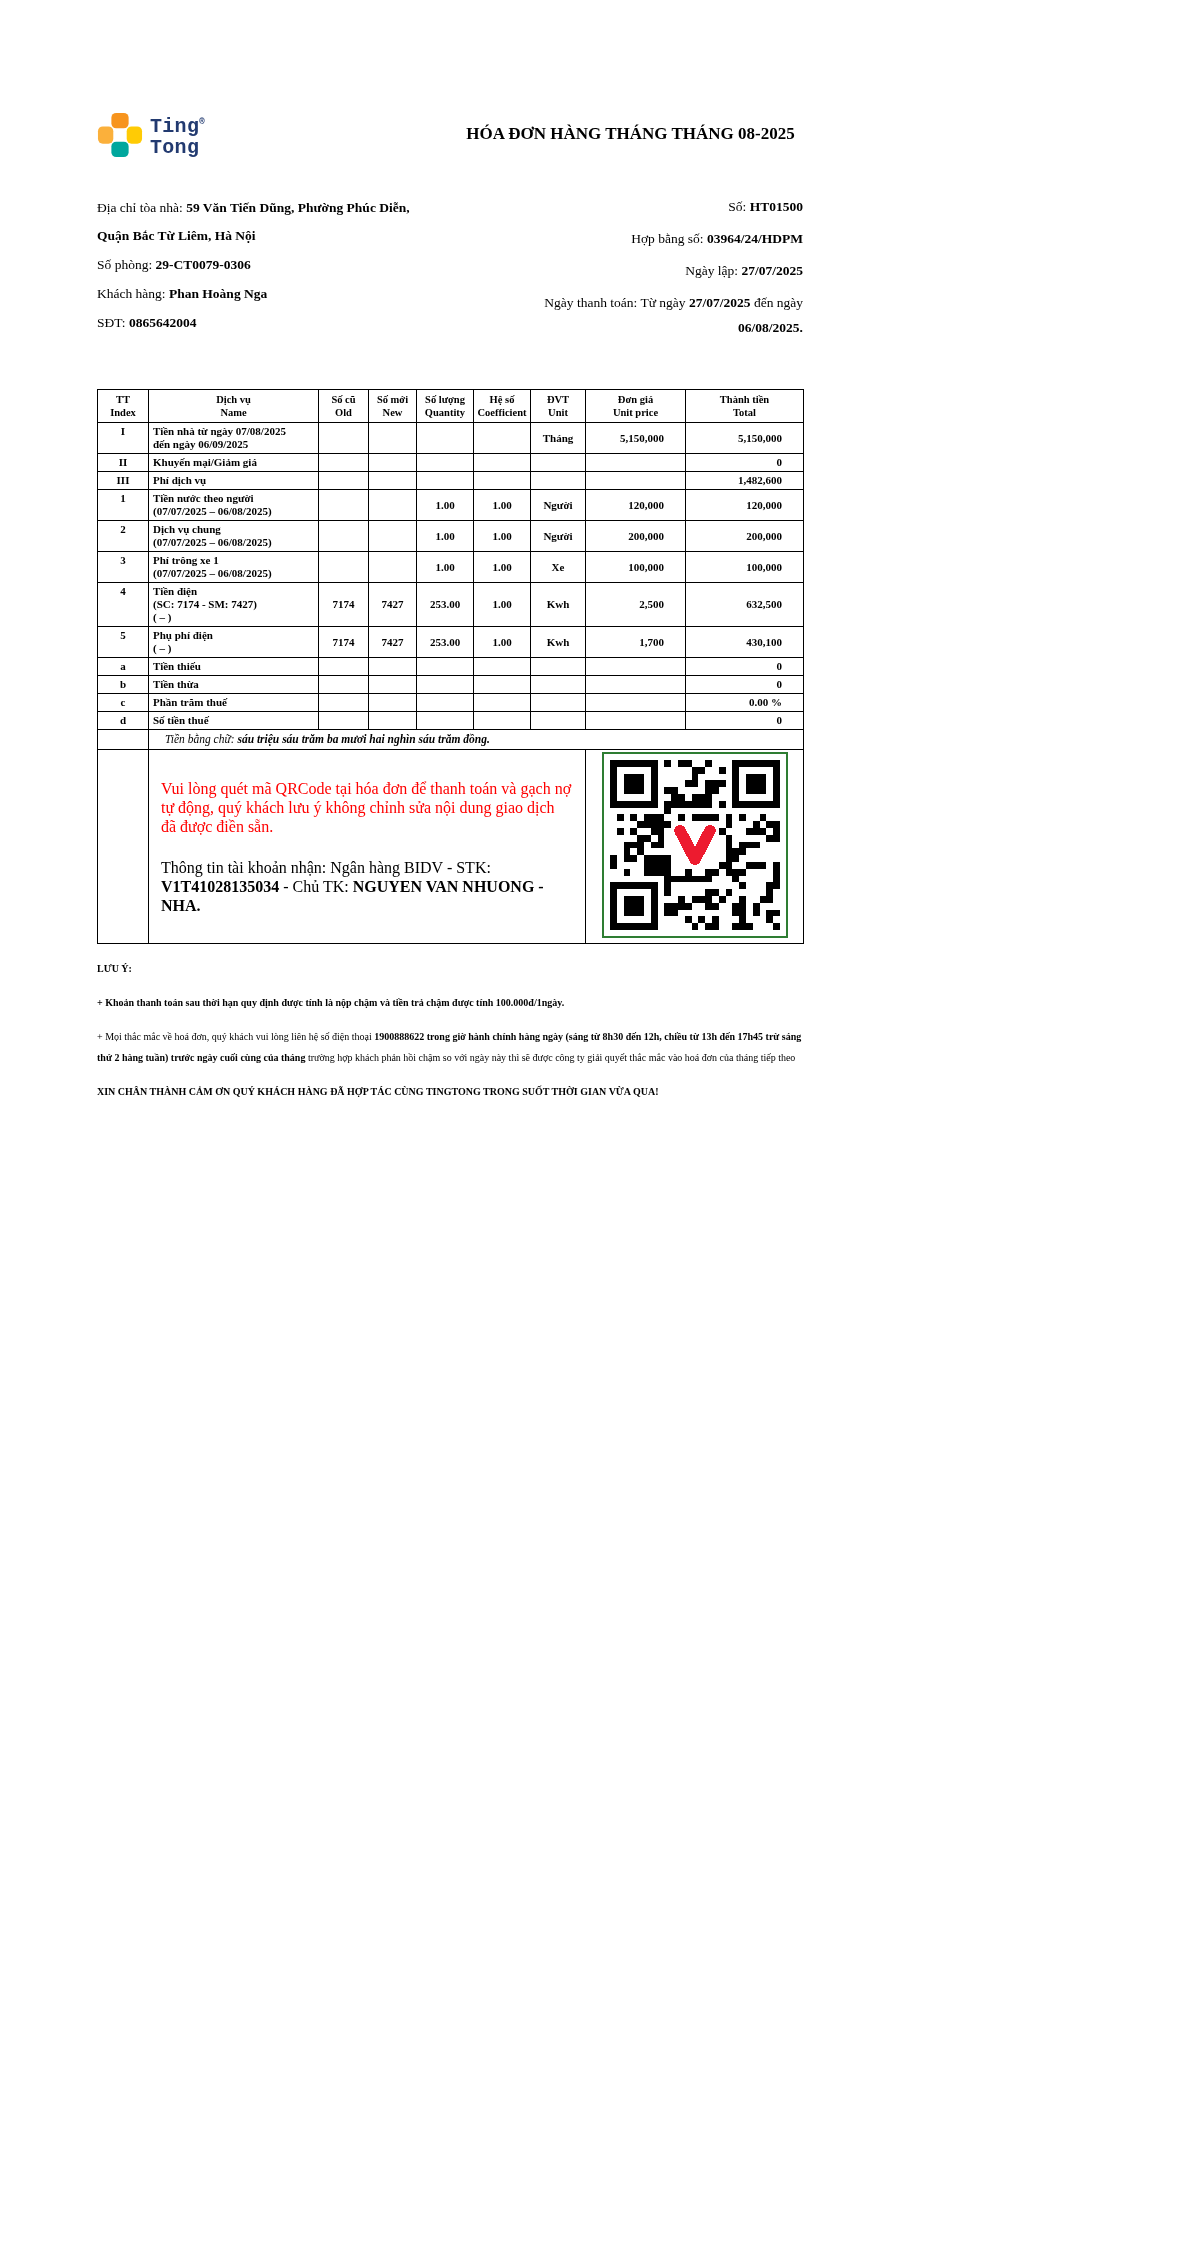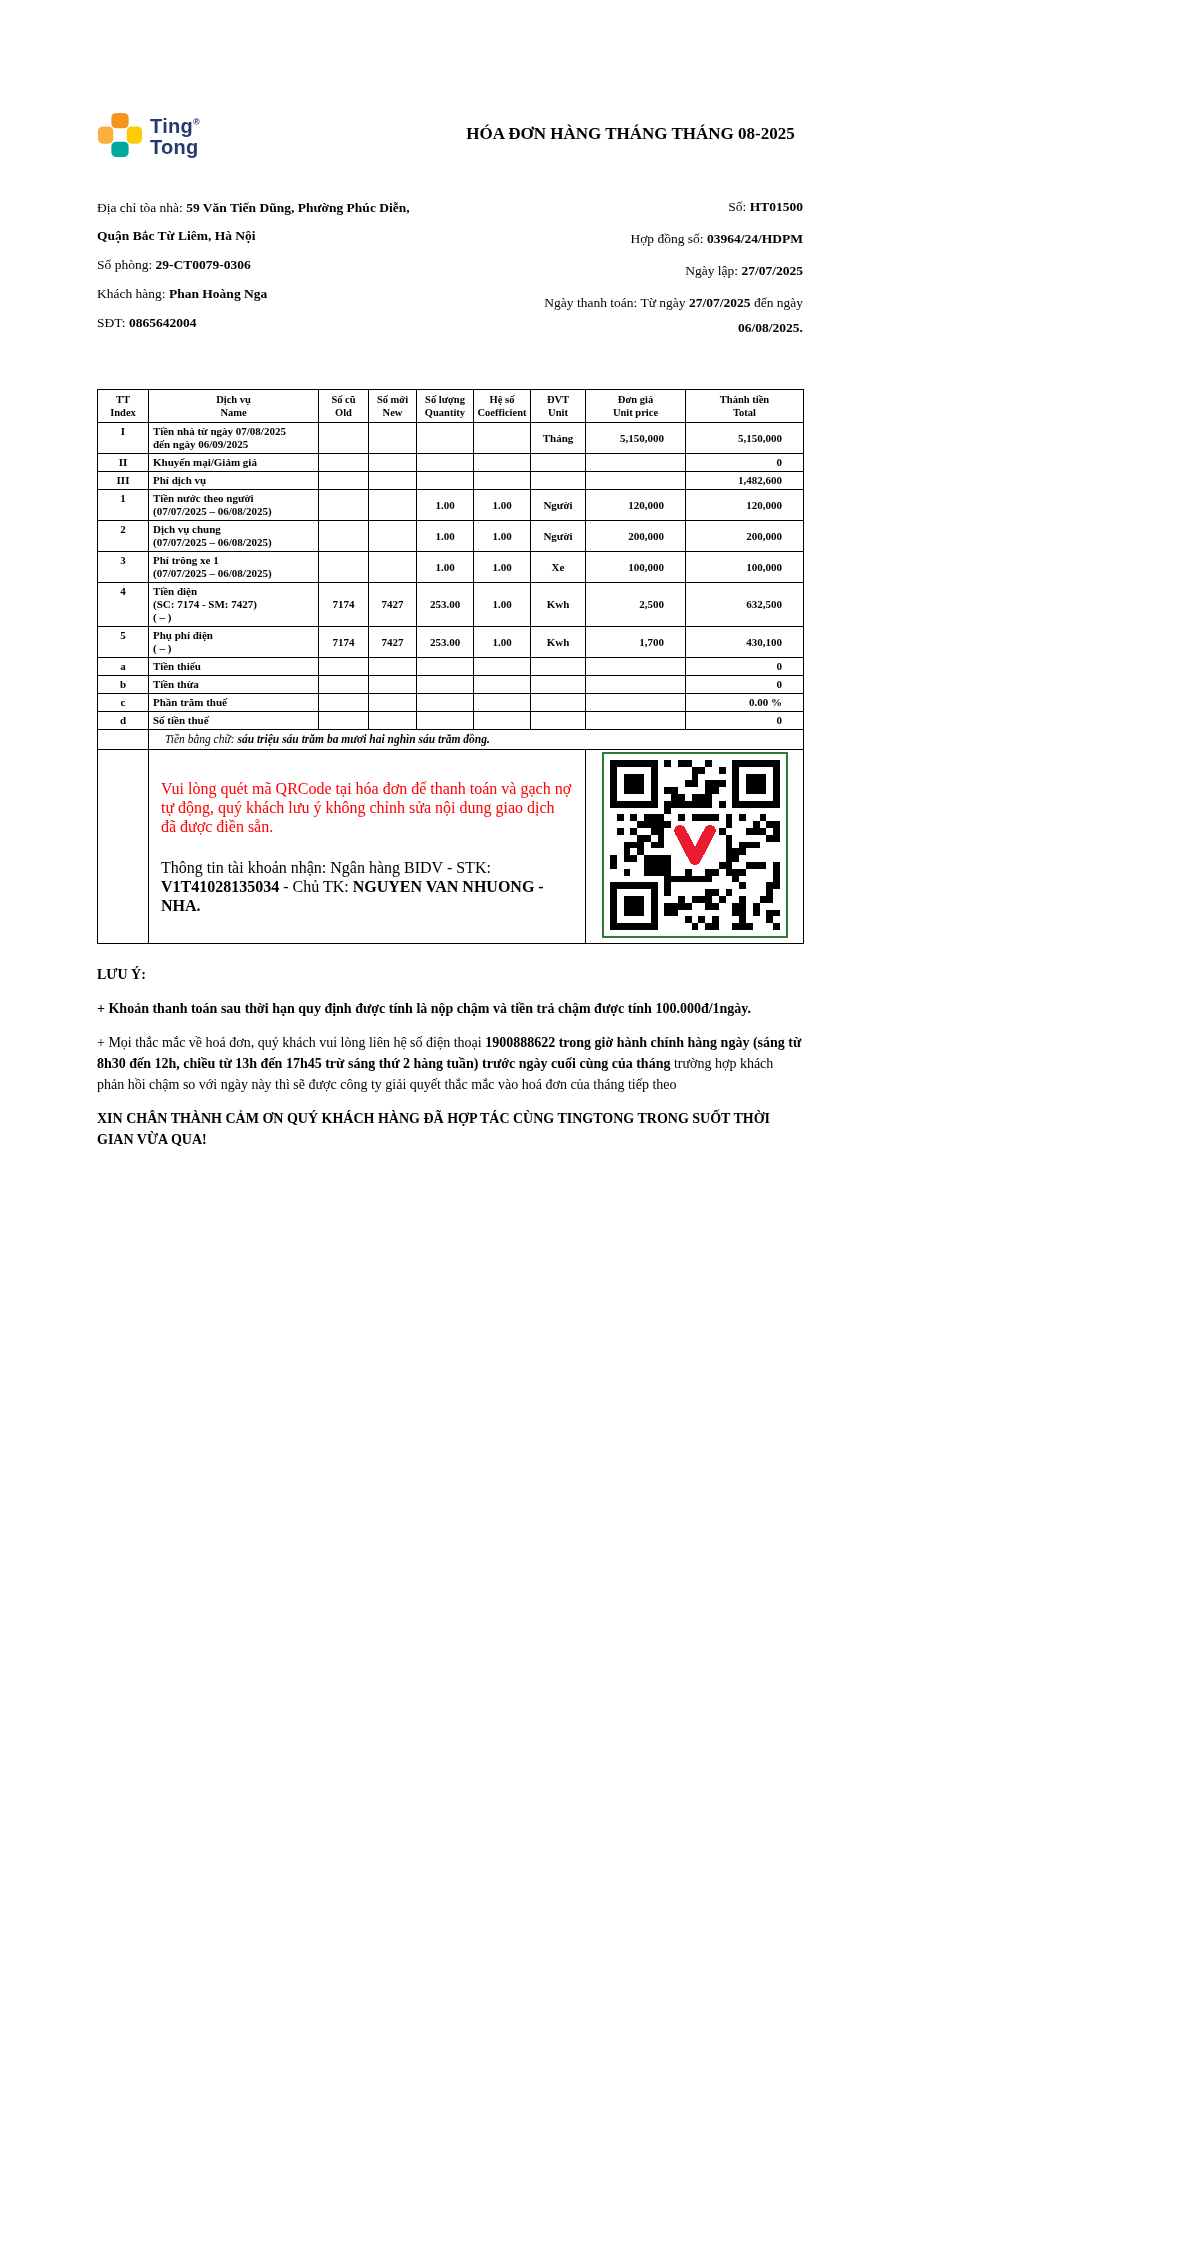--- a/index.html
+++ b/index.html
@@ -7,21 +7,21 @@
     width:1200px;height:2259px;background:#ffffff;color:#000;
     font-family:"Liberation Serif",serif;position:relative;overflow:hidden;
   }
   .b{font-weight:bold}
   .page{position:absolute;left:97px;top:112px;width:706px}
 
   
   .header{display:flex;justify-content:space-between;align-items:flex-start}
   .logo{display:flex;align-items:center;gap:7px}
   .logo-icon{width:46px;height:46px}
-  .logo-text{font-family:Liberation Sans, sans-serif;font-weight:bold;font-size:20px;line-height:21px;color:var(--logo_navy,#223A70);letter-spacing:.3px}
+  .logo-text{font-family:Liberation Mono, monospace;font-weight:bold;font-size:20px;line-height:21px;color:var(--logo_navy,#223A70);letter-spacing:.3px}
   .logo-text sup{font-size:9px;font-weight:bold}
   .title{width:345px;font-size:17px;font-weight:bold;text-align:center;line-height:27px;margin-top:8px}
 
   
   .info{display:flex;justify-content:space-between;margin-top:36px;font-size:13.5px}
   .info-left{width:345px}
   .info-right{width:300px;text-align:right}
   .info-left .info-line{line-height:28px;margin-bottom:1px}
   .info-right .info-line{line-height:25px;margin-bottom:7px}
 
@@ -37,21 +37,21 @@
   .words-cell{font-style:italic;font-weight:normal;font-size:11.5px;padding:3px 16px}
   .words-cell .words-value{font-weight:bold}
   .qr-text-cell{font-weight:normal;font-size:16px;line-height:19px;padding:10px 12px;vertical-align:middle}
   .red-note{color:var(--accent_red,#f00);margin:0 0 22px 0}
   .account-info{margin:0}
   .qr-cell{padding:2px;text-align:center;vertical-align:middle}
   .qr-frame{display:inline-block;border:2px solid var(--qr_border_green,#2e7d32);padding:6px;background:#fff}
   .qr-frame svg{display:block;width:170px;height:170px}
 
   
-  .footer{margin-top:20px;font-size:14px;line-height:21px;width:706px}
+  .footer{margin-top:14px;font-size:10px;line-height:21px;width:706px}
   .footer p{margin:0 0 13px 0}
 </style>
 </head>
 <body>
 
 <div class="page">
 
   <div class="header">
     <div class="logo">
       <svg class="logo-icon" viewBox="0 0 48 48">
@@ -70,21 +70,21 @@
 
   <div class="info">
     <div class="info-left">
         <div class="info-line"><span>Địa chỉ tòa nhà: </span><span class="b">59 Văn Tiến Dũng, Phường Phúc Diễn, Quận Bắc Từ Liêm, Hà Nội</span></div>
         <div class="info-line"><span>Số phòng: </span><span class="b">29-CT0079-0306</span></div>
         <div class="info-line"><span>Khách hàng: </span><span class="b">Phan Hoàng Nga</span></div>
         <div class="info-line"><span>SĐT: </span><span class="b">0865642004</span></div>
       </div>
     <div class="info-right">
         <div class="info-line"><span>Số: </span><span class="b">HT01500</span></div>
-        <div class="info-line"><span>Hợp đồng số: </span><span class="b">03964/24/HDPM</span></div>
+        <div class="info-line"><span>Hợp bằng số: </span><span class="b">03964/24/HDPM</span></div>
         <div class="info-line"><span>Ngày lập: </span><span class="b">27/07/2025</span></div>
         <div class="info-line"><span>Ngày thanh toán: Từ ngày </span><span class="b">27/07/2025</span><span> đến ngày </span><span class="b">06/08/2025.</span></div>
       </div>
   </div>
 
   <table>
     <colgroup>
       <col style="width:51px">
         <col style="width:170px">
         <col style="width:50px">

